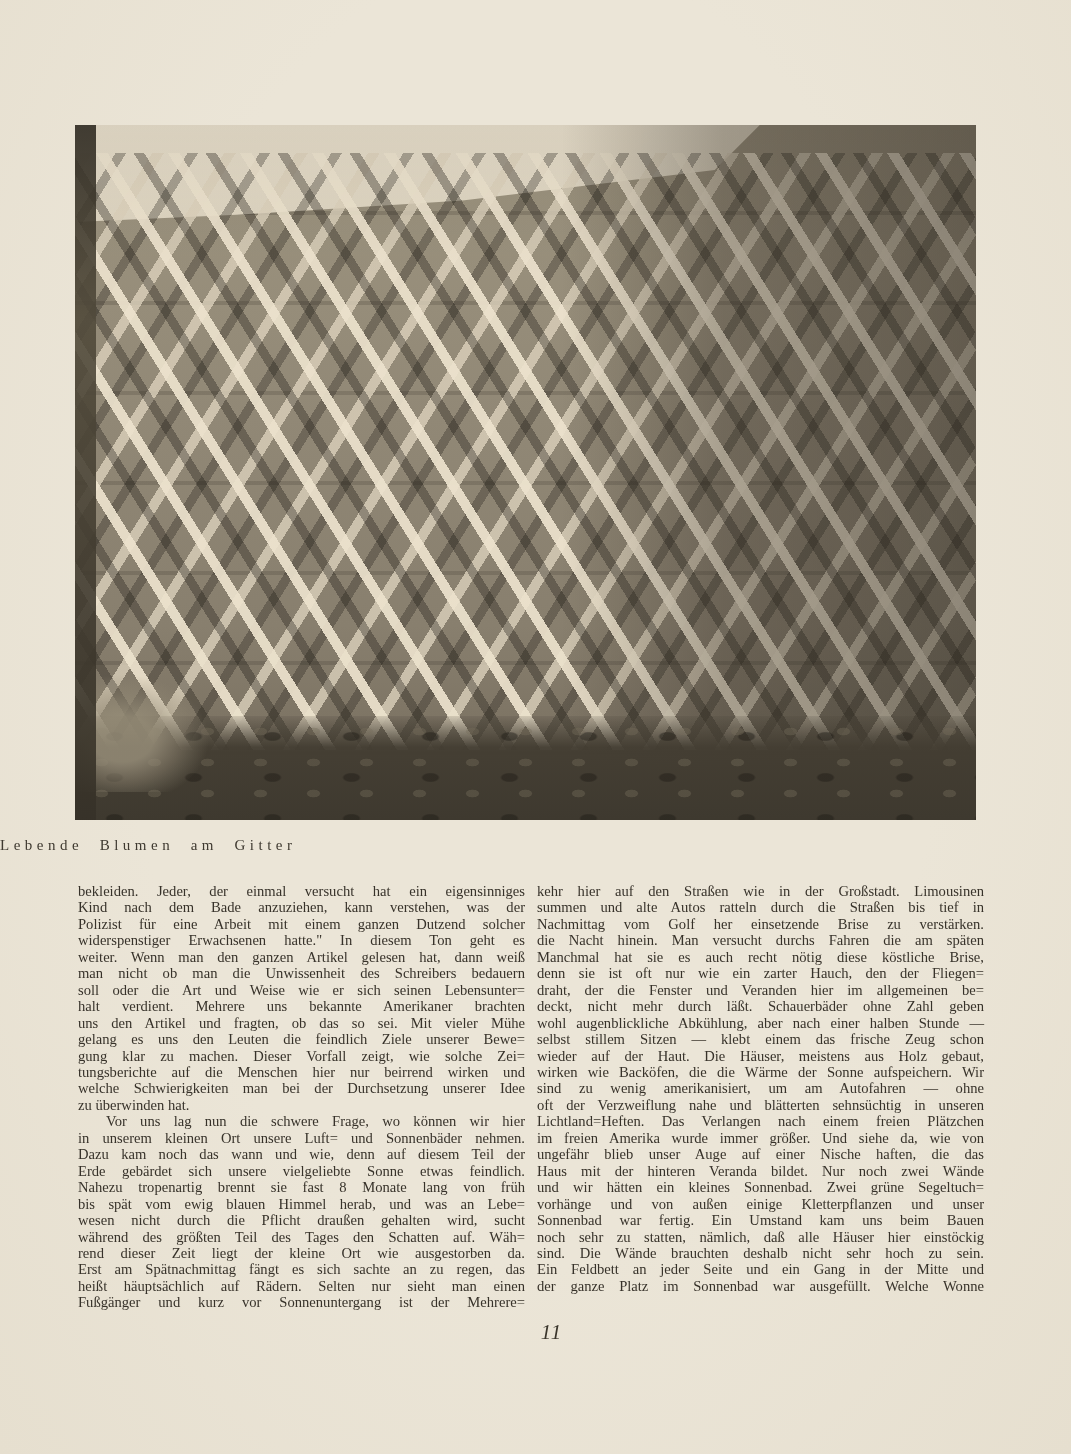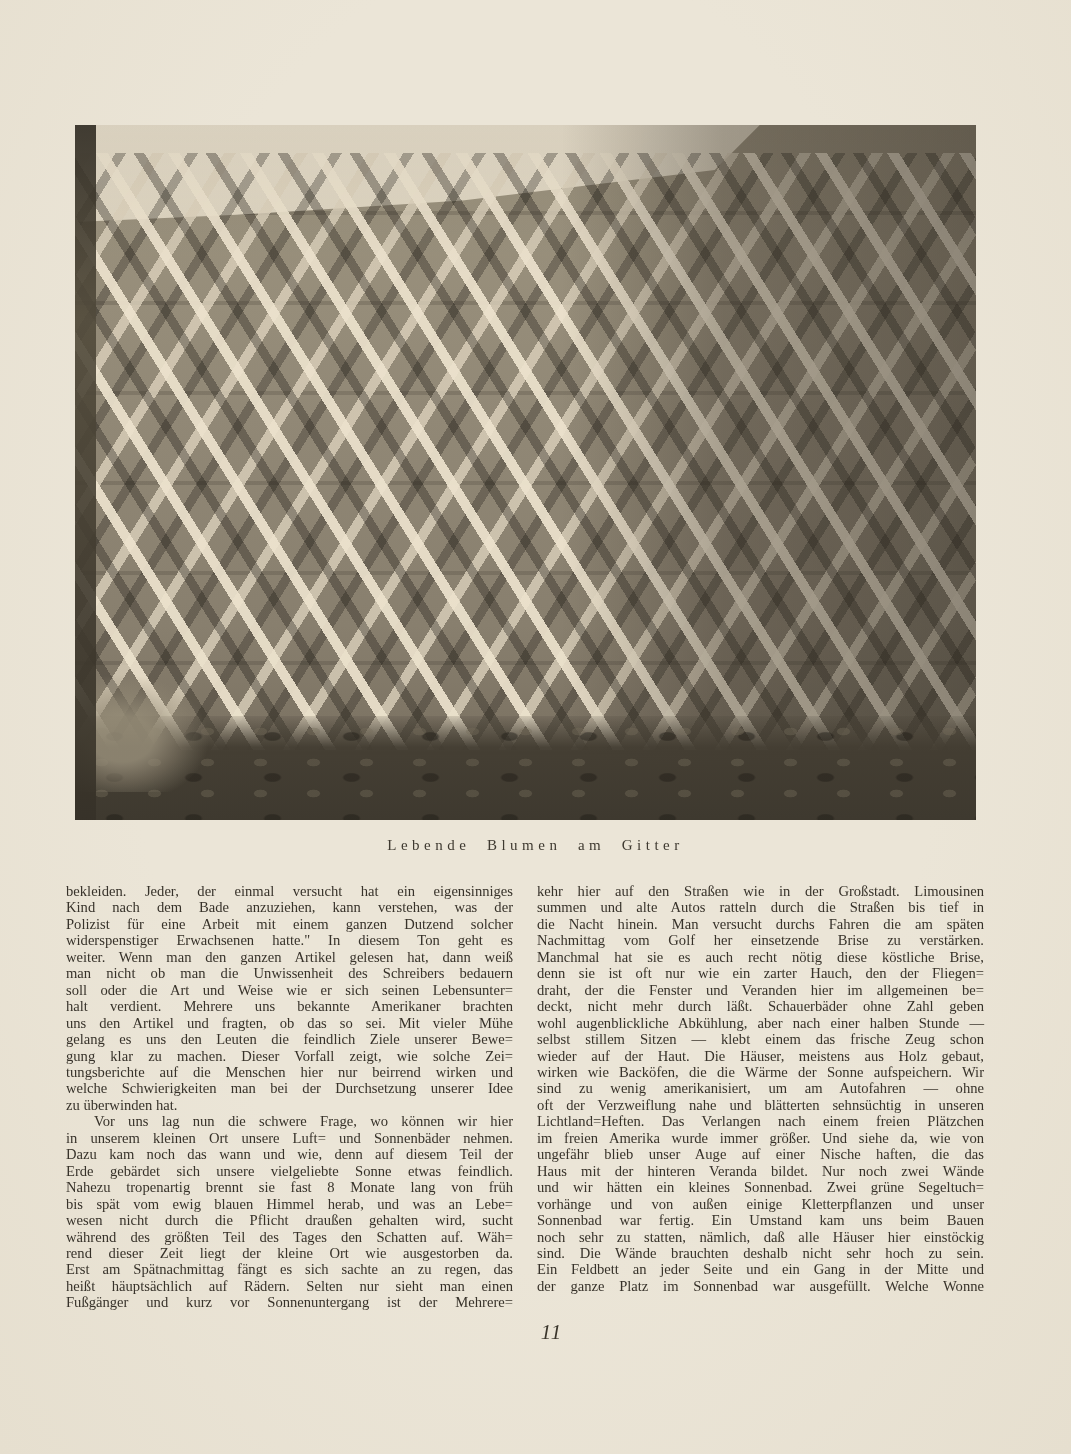--- a/index.html
+++ b/index.html
@@ -53,32 +53,32 @@
   }
   .photo .post {
     position: absolute; left: 0; top: 0; width: 2.3%; height: 100%;
     background: linear-gradient(180deg, #2d2820 0%, #4f4839 28%, #3c362c 70%, #332e25 100%);
     opacity: .9;
   }
 
   
   .caption {
     position: absolute; left: 0; top: 837px; width: 1071px;
-    text-align: center;
+    text-align: left;
     font-size: 15px; letter-spacing: .30em; word-spacing: .55em;
     color: #3e3930;
   }
 
   
   .col {
     position: absolute; top: 883px; width: 447px;
     font-size: 14.6px; line-height: 16.45px;
     color: #37322a;
   }
-  .col-left  { left: 66px; }
+  .col-left  { left: 78px; }
   .col-right { left: 537px; }
   .line { text-align: justify; text-align-last: justify; }
   .line.end { text-align-last: left; }
   .para.indent .line:first-child { text-indent: 28px; }
 
   
   .pageno {
     position: absolute; left: 0; top: 1320px; width: 1071px;
     text-align: center;
     font-style: italic; font-weight: 400; font-size: 21px;
@@ -131,22 +131,22 @@
         <div class="line">Erst am Spätnachmittag fängt es sich sachte an zu regen, das</div>
         <div class="line">heißt häuptsächlich auf Rädern.  Selten nur sieht man einen</div>
         <div class="line">Fußgänger und kurz vor Sonnenuntergang ist der Mehrere=</div>
       </div>
     </div>
 
   <div class="col col-right">
       <div class="para">
         <div class="line">kehr hier auf den Straßen wie in der Großstadt. Limousinen</div>
         <div class="line">summen und alte Autos ratteln durch die Straßen bis tief in</div>
+        <div class="line">Nachmittag vom Golf her einsetzende Brise zu verstärken.</div>
         <div class="line">die Nacht hinein. Man versucht durchs Fahren die am späten</div>
-        <div class="line">Nachmittag vom Golf her einsetzende Brise zu verstärken.</div>
         <div class="line">Manchmal hat sie es auch recht nötig diese köstliche Brise,</div>
         <div class="line">denn sie ist oft nur wie ein zarter Hauch, den der Fliegen=</div>
         <div class="line">draht, der die Fenster und Veranden hier im allgemeinen be=</div>
         <div class="line">deckt, nicht mehr durch läßt.  Schauerbäder ohne Zahl geben</div>
         <div class="line">wohl augenblickliche Abkühlung, aber nach einer halben Stunde —</div>
         <div class="line">selbst stillem Sitzen — klebt einem das frische Zeug schon</div>
         <div class="line">wieder auf der Haut. Die Häuser, meistens aus Holz gebaut,</div>
         <div class="line">wirken wie Backöfen, die die Wärme der Sonne aufspeichern. Wir</div>
         <div class="line">sind zu wenig amerikanisiert, um am Autofahren — ohne</div>
         <div class="line">oft der Verzweiflung nahe und blätterten sehnsüchtig in unseren</div>

